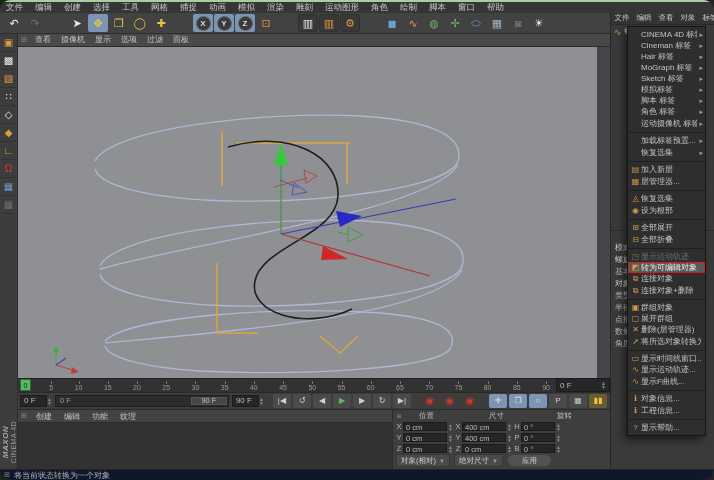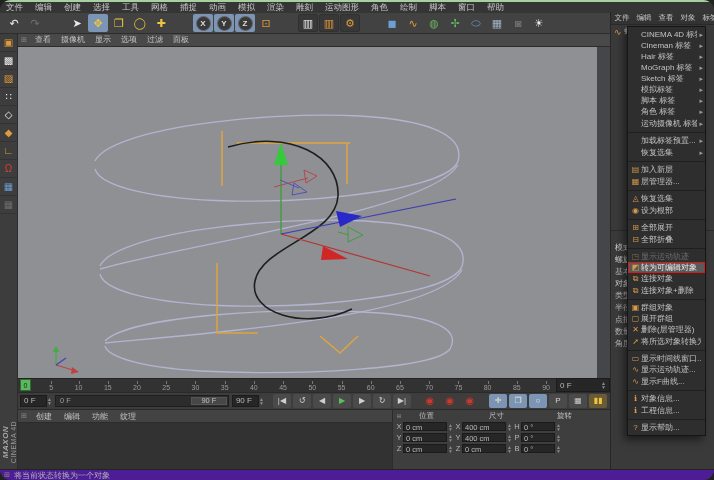--- a/index.html
+++ b/index.html
@@ -93,21 +93,21 @@
   .vf.w1{width:44px;} .vf.w2{width:44px;} .vf.w3{width:34px;}
   .c-row .st{width:7px;color:#888;font-size:5px;line-height:4px;text-align:center;}
   .c-foot{display:flex;align-items:center;height:13px;padding-left:3px;gap:4px;}
   .dd{background:#4a4a4a;border:1px solid #383838;border-radius:2px;height:11px;display:flex;align-items:center;
       padding:0 4px;color:#cdcdcd;gap:3px;}
   .dd .car{font-size:6px;color:#999;}
   .apply-btn{background:#525252;border:1px solid #404040;border-radius:7px;height:11px;padding:0 14px;
              display:flex;align-items:center;color:#cdcdcd;}
 
   
-  .statusbar{left:0;top:469px;width:714px;height:11px;background:#4c1d95;border-top:1px solid #232323;
+  .statusbar{left:0;top:469px;width:714px;height:11px;background:#0f172a;border-top:1px solid #232323;
              display:flex;align-items:center;color:#b2b2b2;font-size:8px;box-sizing:border-box;padding-left:4px;gap:4px;}
   .statusbar .sicon{color:#8a8a8a;font-size:7px;}
 
   
   .right-panel{left:610px;top:12px;width:104px;height:457px;background:#3a3a3a;border-left:1px solid #262626;box-sizing:border-box;}
   .om-menu{height:12px;background:#343434;border-bottom:1px solid #2a2a2a;display:flex;align-items:center;}
   .om-menu .mi{padding:0 3.5px;font-size:7.5px;color:#c4c4c4;white-space:nowrap;}
   .om-body{height:205px;border-bottom:1px solid #2c2c2c;position:relative;}
   .om-row{display:flex;align-items:center;height:13px;padding-left:3px;gap:3px;color:#cfcfcf;font-size:8px;}
   .om-row .oicon{color:#e09a3c;font-size:9px;}
@@ -488,20 +488,31 @@
           <span class="vf w1">0 cm</span>
           <span class="st">▲<br>▼</span>
           <span class="lb">Z</span>
           <span class="vf w2">0 cm</span>
           <span class="st">▲<br>▼</span>
           <span class="lb">B</span>
           <span class="vf w3">0 °</span>
           <span class="st">▲<br>▼</span>
         </div>
       </div>
+    <div class="c-foot">
+      <span class="dd">
+          <span>对象(相对)</span>
+          <span class="car">▼</span>
+        </span>
+      <span class="dd">
+          <span>绝对尺寸</span>
+          <span class="car">▼</span>
+        </span>
+      <span class="apply-btn">应用</span>
+    </div>
   </div>
 
   <div class="abs right-panel">
     <div class="om-menu">
 
     <span class="mi">文件</span>
         <span class="mi">编辑</span>
         <span class="mi">查看</span>
         <span class="mi">对象</span>
         <span class="mi">标签</span>

